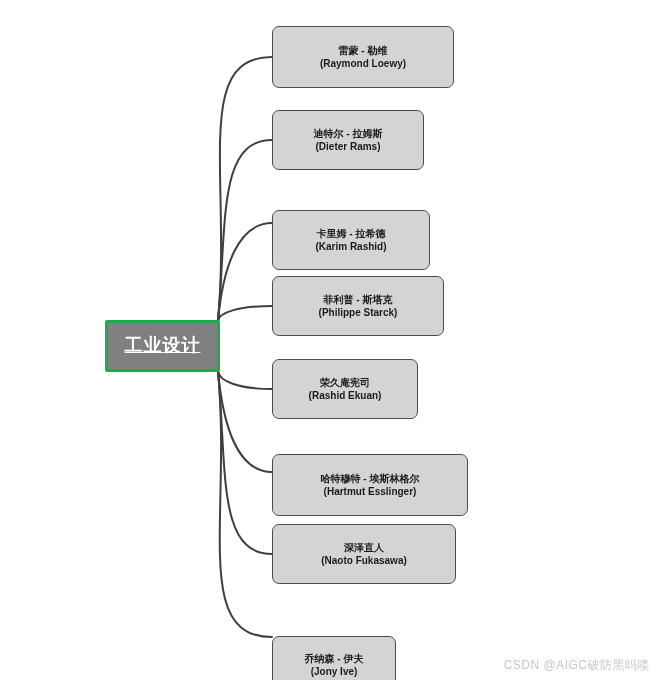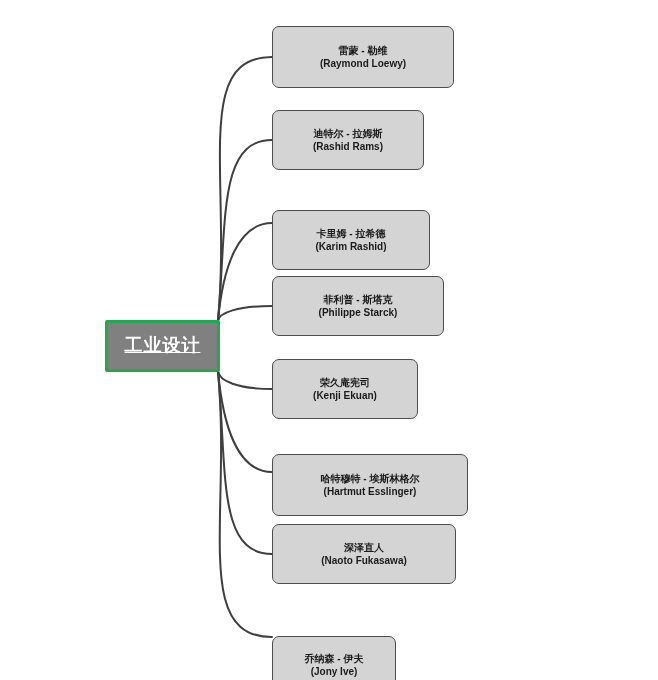--- a/index.html
+++ b/index.html
@@ -93,42 +93,43 @@
     <span>工业设计</span>
   </div>
 
   <div id="children-layer">
       <div class="node node-child" style="left: 272px; top: 26px; width: 182px; height: 62px;">
         <span class="line-cn">雷蒙 - 勒维</span>
         <span class="line-en">(Raymond Loewy)</span>
       </div>
       <div class="node node-child" style="left: 272px; top: 110px; width: 152px; height: 60px;">
         <span class="line-cn">迪特尔 - 拉姆斯</span>
-        <span class="line-en">(Rashid Rams)</span>
+        <span class="line-en">(Dieter Rams)</span>
       </div>
       <div class="node node-child" style="left: 272px; top: 193px; width: 158px; height: 60px; margin-top: 17px;">
         <span class="line-cn">卡里姆 - 拉希德</span>
         <span class="line-en">(Karim Rashid)</span>
       </div>
       <div class="node node-child" style="left: 272px; top: 276px; width: 172px; height: 60px;">
         <span class="line-cn">菲利普 - 斯塔克</span>
         <span class="line-en">(Philippe Starck)</span>
       </div>
       <div class="node node-child" style="left: 272px; top: 359px; width: 146px; height: 60px;">
         <span class="line-cn">荣久庵宪司</span>
-        <span class="line-en">(Kenji Ekuan)</span>
+        <span class="line-en">(Rashid Ekuan)</span>
       </div>
       <div class="node node-child" style="left: 272px; top: 441px; width: 196px; height: 62px; margin-top: 13px;">
         <span class="line-cn">哈特穆特 - 埃斯林格尔</span>
         <span class="line-en">(Hartmut Esslinger)</span>
       </div>
       <div class="node node-child" style="left: 272px; top: 524px; width: 184px; height: 60px; align-items: center;">
         <span class="line-cn">深泽直人</span>
         <span class="line-en">(Naoto Fukasawa)</span>
       </div>
       <div class="node node-child" style="left: 272px; top: 636px; width: 124px; height: 58px;">
         <span class="line-cn">乔纳森 - 伊夫</span>
         <span class="line-en">(Jony Ive)</span>
       </div>
     </div>
 
+  <div id="watermark">CSDN  @AIGC破防黑吗喽</div>
 
 </div>
 
 </body></html>

